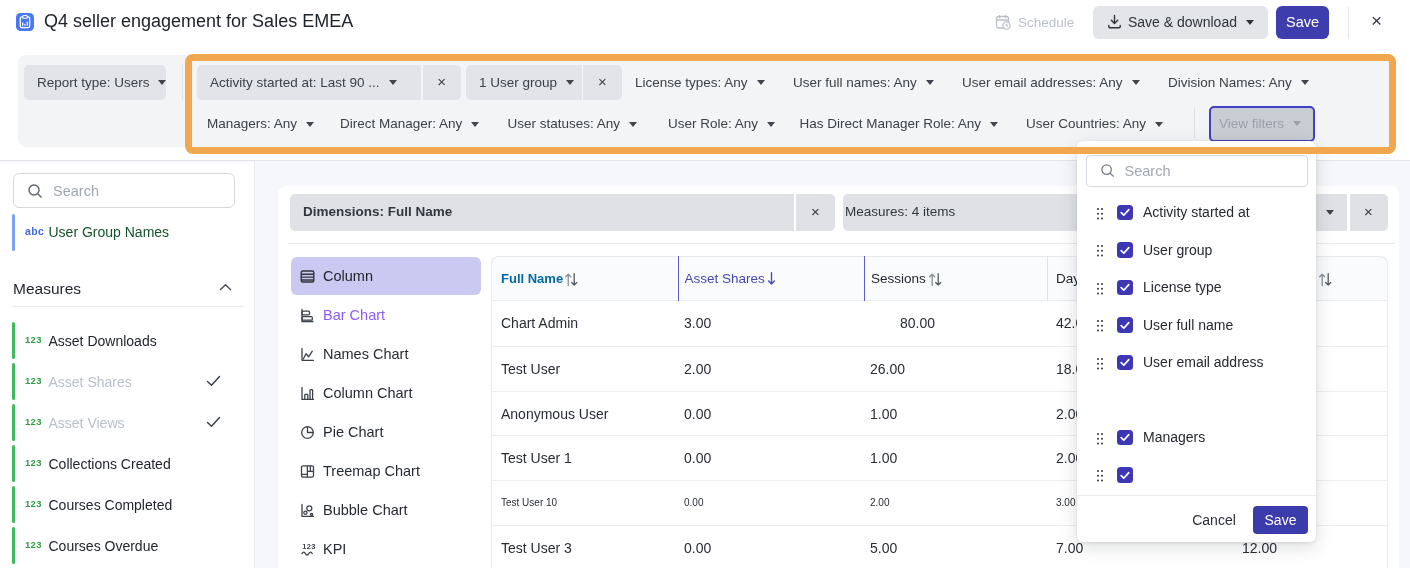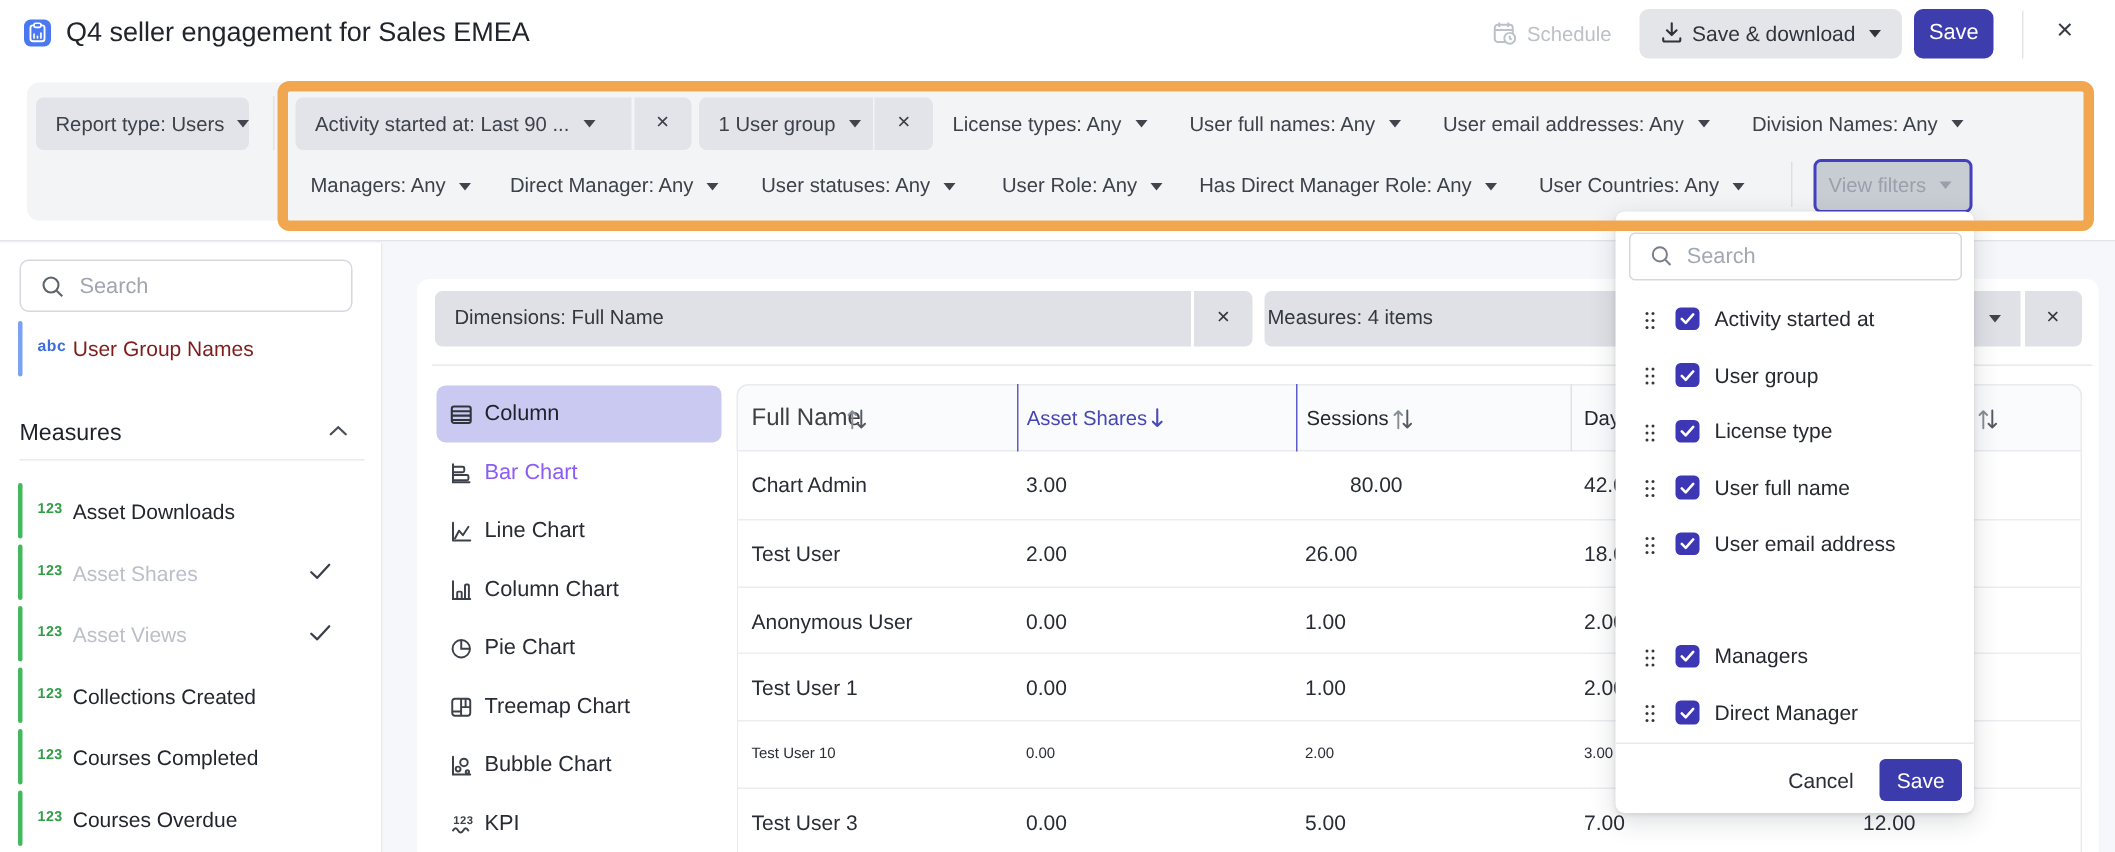--- a/index.html
+++ b/index.html
@@ -84,21 +84,21 @@
 <div class="abs" style="left:13px;top:172.5px;width:222px;height:35.5px;border:1px solid #d5d8dd;border-radius:6px;background:#fff;">
   <svg style="position:absolute;left:13px;top:9px;" width="17" height="17" viewBox="0 0 17 17" fill="none" stroke="#5d636d" stroke-width="1.4">
     <circle cx="7" cy="7" r="5"></circle>
       <path d="M10.8 10.8 L14.5 14.5"></path>
   </svg>
   <div style="position:absolute;left:39px;top:0;line-height:34px;font-size:14.5px;color:#a0a6b0;">Search</div>
 </div>
 
 <div class="abs" style="left:12px;top:214px;width:3px;height:37px;background:#7ba1f2;border-radius:2px;"></div>
 <div class="abs" style="left:25px;top:225px;font-size:10.5px;font-weight:bold;color:#3f6ce0;letter-spacing:.4px;">abc</div>
-<div class="abs" style="left:48.5px;top:224px;font-size:14px;color:#7f1d1d;">User Group Names</div>
+<div class="abs" style="left:48.5px;top:224px;font-size:14px;color:#14532d;">User Group Names</div>
 
 <div class="abs" style="left:13px;top:280px;font-size:15.5px;color:#1e222a;">Measures</div>
 <svg class="abs" style="left:219px;top:283px;" width="13" height="9" viewBox="0 0 13 9" fill="none" stroke="#4a505a" stroke-width="1.5" stroke-linecap="round">
     <path d="M1.5 6.5 L6.5 1.8 L11.5 6.5"></path>
   </svg>
 <div class="abs" style="left:13px;top:305.5px;width:230px;height:1px;background:#e9eaee;"></div>
 
 <div class="abs" style="left:12px;top:322px;width:3px;height:37px;background:#43b95e;border-radius:2px;"></div>
 <div class="abs" style="left:25px;top:334px;font-size:9.5px;font-weight:bold;color:#2f9e44;letter-spacing:.3px;">123</div>
 <div class="abs" style="left:48.5px;top:333px;font-size:14px;color:#22262e;">Asset Downloads</div>
@@ -124,21 +124,21 @@
 <div class="abs" style="left:12px;top:486px;width:3px;height:37px;background:#43b95e;border-radius:2px;"></div>
 <div class="abs" style="left:25px;top:498px;font-size:9.5px;font-weight:bold;color:#2f9e44;letter-spacing:.3px;">123</div>
 <div class="abs" style="left:48.5px;top:497px;font-size:14px;color:#22262e;">Courses Completed</div>
 
 <div class="abs" style="left:12px;top:527px;width:3px;height:37px;background:#43b95e;border-radius:2px;"></div>
 <div class="abs" style="left:25px;top:539px;font-size:9.5px;font-weight:bold;color:#2f9e44;letter-spacing:.3px;">123</div>
 <div class="abs" style="left:48.5px;top:538px;font-size:14px;color:#22262e;">Courses Overdue</div>
 
 <div class="abs" style="left:278px;top:186px;width:1121px;height:382px;background:#fff;border-radius:8px 8px 0 0;"></div>
 
-<div class="abs" style="left:290px;top:194px;width:504px;height:36.5px;background:#dfe1e6;border-radius:5px 0 0 5px;color:#33383f;font-size:13.5px;line-height:36px;"><span style="margin-left:13px;">Dimensions: Full Name</span></div>
+<div class="abs" style="left:290px;top:194px;width:504px;height:36.5px;background:#dfe1e6;border-radius:5px 0 0 5px;color:#33383f;font-size:13.5px;line-height:36px;font-weight:bold;"><span style="margin-left:13px;">Dimensions: Full Name</span></div>
 <div class="abs" style="left:796px;top:194px;width:39px;height:36.5px;background:#dfe1e6;border-radius:0 5px 5px 0;text-align:center;line-height:35px;font-size:15px;color:#33383f;">×</div>
 <div class="abs" style="left:843px;top:194px;width:504px;height:36.5px;background:#dfe1e6;border-radius:5px 0 0 5px;color:#33383f;font-size:13.5px;line-height:36px;"><span style="margin-left:2px;">Measures: 4 items</span><span class="caret abs" style="right:13px;top:16px;"></span></div>
 <div class="abs" style="left:1349.5px;top:194px;width:38px;height:36.5px;background:#dfe1e6;border-radius:0 5px 5px 0;text-align:center;line-height:35px;font-size:15px;color:#33383f;">×</div>
 <div class="abs" style="left:288px;top:242.5px;width:1107px;height:1px;background:#e7e9ed;"></div>
 
 <div class="abs" style="left:291px;top:257px;width:190px;height:38px;background:#cac9f2;border-radius:6px;"></div>
 <svg class="abs" style="left:300px;top:269px;" width="15" height="15" viewBox="0 0 15 15" fill="none" stroke="#30343c" stroke-width="1.4">
     <rect x="1.2" y="2" width="12.6" height="11" rx="1.5"></rect>
     <path d="M1.2 5.2 h12.6 M1.2 8.1 h12.6 M1.2 11 h12.6"></path>
   </svg>
@@ -148,21 +148,21 @@
     <path d="M2 1.5 V13.5 H13"></path>
     <rect x="2" y="3.2" width="7.5" height="3.6" rx="1"></rect>
     <rect x="2" y="8.6" width="10.3" height="3.6" rx="1"></rect>
   </svg>
 <div class="abs" style="left:323px;top:307px;font-size:14.5px;color:#8b5cf6;">Bar Chart</div>
 
 <svg class="abs" style="left:300px;top:347px;" width="15" height="15" viewBox="0 0 15 15" fill="none" stroke="#3c4149" stroke-width="1.3" stroke-linecap="round" stroke-linejoin="round">
     <path d="M2 1.5 V13.3 H13.5"></path>
     <path d="M3.3 12 L6 6.8 L8.6 9.8 L12.3 4.2"></path>
   </svg>
-<div class="abs" style="left:323px;top:346px;font-size:14.5px;color:#272b33;">Line Chart</div>
+<div class="abs" style="left:323px;top:346px;font-size:14.5px;color:#272b33;">Names Chart</div>
 
 <svg class="abs" style="left:300px;top:386px;" width="15" height="15" viewBox="0 0 15 15" fill="none" stroke="#3c4149" stroke-width="1.3" stroke-linecap="round">
     <path d="M2 1.5 V13.3 H13.5"></path>
     <path d="M4.8 13.3 V9.2 a.8 .8 0 0 1 .8 -.8 h1.4 a.8 .8 0 0 1 .8 .8 V13.3 M10 13.3 V4.5 a.8 .8 0 0 1 .8 -.8 h1 a.8 .8 0 0 1 .8 .8 V13.3"></path>
   </svg>
 <div class="abs" style="left:323px;top:385px;font-size:14.5px;color:#272b33;">Column Chart</div>
 
 <svg class="abs" style="left:300px;top:425px;" width="15" height="15" viewBox="0 0 15 15" fill="none" stroke="#3c4149" stroke-width="1.3">
     <circle cx="7.5" cy="7.5" r="5.8"></circle>
     <path d="M7.5 1.7 V7.5 H13.3"></path>
@@ -190,21 +190,21 @@
 <div class="abs" style="left:323px;top:541px;font-size:14.5px;color:#272b33;">KPI</div>
 
 <div class="abs" style="left:491px;top:256px;width:897px;height:312px;background:#fff;border:1px solid #e9ebef;border-bottom:none;border-radius:8px 8px 0 0;"></div>
 <div class="abs" style="left:491px;top:256px;width:897px;height:45px;background:#fafbfd;border:1px solid #e9ebef;border-radius:8px 8px 0 0;"></div>
 
 <div class="abs" style="left:677.5px;top:256px;width:1.5px;height:45px;background:#5d5cc8;"></div>
 <div class="abs" style="left:863.5px;top:256px;width:1.5px;height:45px;background:#5d5cc8;"></div>
 <div class="abs" style="left:1047px;top:256px;width:1px;height:45px;background:#dfe3e9;"></div>
 <div class="abs" style="left:1232px;top:256px;width:1px;height:45px;background:#dfe3e9;"></div>
 
-<div class="abs" style="left:501px;top:256px;height:45px;line-height:45px;font-size:16px;color:#404040;">Full Name</div>
+<div class="abs" style="left:501px;top:256px;height:45px;line-height:45px;font-size:13px;color:#0369a1;font-weight:bold;">Full Name</div>
 <svg class="abs" style="left:563.5px;top:272px;" width="14" height="15" viewBox="0 0 14 15" fill="none" stroke-linecap="round" stroke-linejoin="round">
     <path d="M4.2 13.5 V2.2 M4.2 2.2 L1.7 4.7 M4.2 2.2 L6.7 4.7" stroke="#888e97" stroke-width="1.3"></path>
     <path d="M10.2 1.7 V13 M10.2 13 L7.7 10.5 M10.2 13 L12.7 10.5" stroke="#555b63" stroke-width="1.3"></path>
   </svg>
 <div class="abs" style="left:684.5px;top:256px;height:45px;line-height:45px;font-size:13.5px;color:#4747b2;">Asset Shares</div>
 <svg class="abs" style="left:765px;top:271px;" width="13" height="15" viewBox="0 0 13 15" fill="none" stroke="#4b4ab6" stroke-width="1.4" stroke-linecap="round" stroke-linejoin="round">
     <path d="M6.5 1.8 V13 M6.5 13 L3.6 10.1 M6.5 13 L9.4 10.1"></path>
   </svg>
 <div class="abs" style="left:871px;top:256px;height:45px;line-height:45px;font-size:13.5px;color:#23272f;">Sessions</div>
 <svg class="abs" style="left:927.5px;top:272px;" width="14" height="15" viewBox="0 0 14 15" fill="none" stroke-linecap="round" stroke-linejoin="round">
@@ -304,21 +304,20 @@
   <div class="prow" style="top:278.5px;">
       <svg class="pcheck" width="10" height="9" viewBox="0 0 10 9" fill="none" stroke="#fff" stroke-width="1.7" stroke-linecap="round" stroke-linejoin="round">
         <path d="M1.2 4.6 L3.8 7.2 L8.8 1.6"></path>
       </svg>
       <span class="plabel">Managers</span>
     </div>
   <div class="prow" style="top:316px;">
       <svg class="pcheck" width="10" height="9" viewBox="0 0 10 9" fill="none" stroke="#fff" stroke-width="1.7" stroke-linecap="round" stroke-linejoin="round">
         <path d="M1.2 4.6 L3.8 7.2 L8.8 1.6"></path>
       </svg>
-      <span class="plabel">Direct Manager</span>
     </div>
 
   <div style="position:absolute;left:0;top:354.5px;width:238.5px;height:1px;background:#e7e9ed;"></div>
   <div style="position:absolute;left:107px;top:365px;width:60px;height:28px;line-height:28px;text-align:center;font-size:14px;color:#2a2e36;">Cancel</div>
   <div style="position:absolute;left:176px;top:365px;width:55px;height:28px;background:#3c3bac;border-radius:4px;color:#fff;font-size:14px;text-align:center;line-height:28px;">Save</div>
 </div>
 <style>
   .prow { position:absolute; left:0; width:271px; height:37.5px; }
   .prow::before { content:""; position:absolute; left:19.5px; top:13.5px; width:2.2px; height:2.2px; border-radius:50%; background:#33363b;
     box-shadow: 4px 0 0 #33363b, 0 4.7px 0 #33363b, 4px 4.7px 0 #33363b, 0 9.4px 0 #33363b, 4px 9.4px 0 #33363b; }

